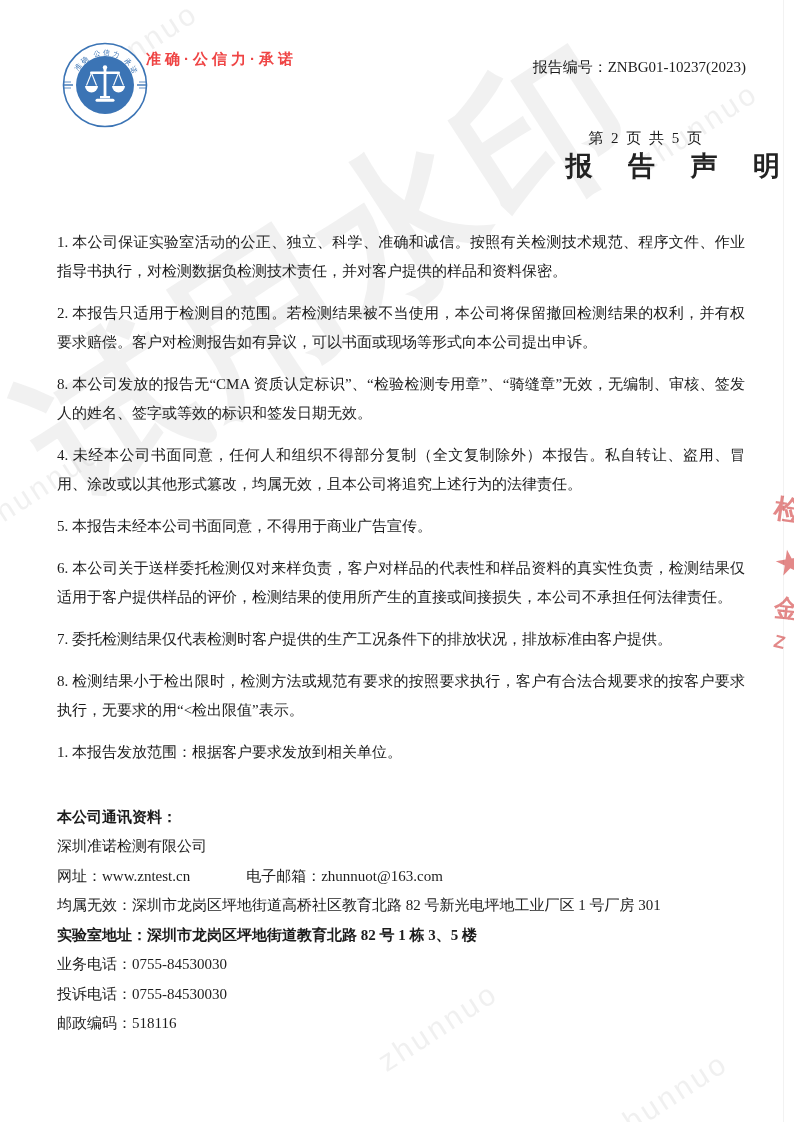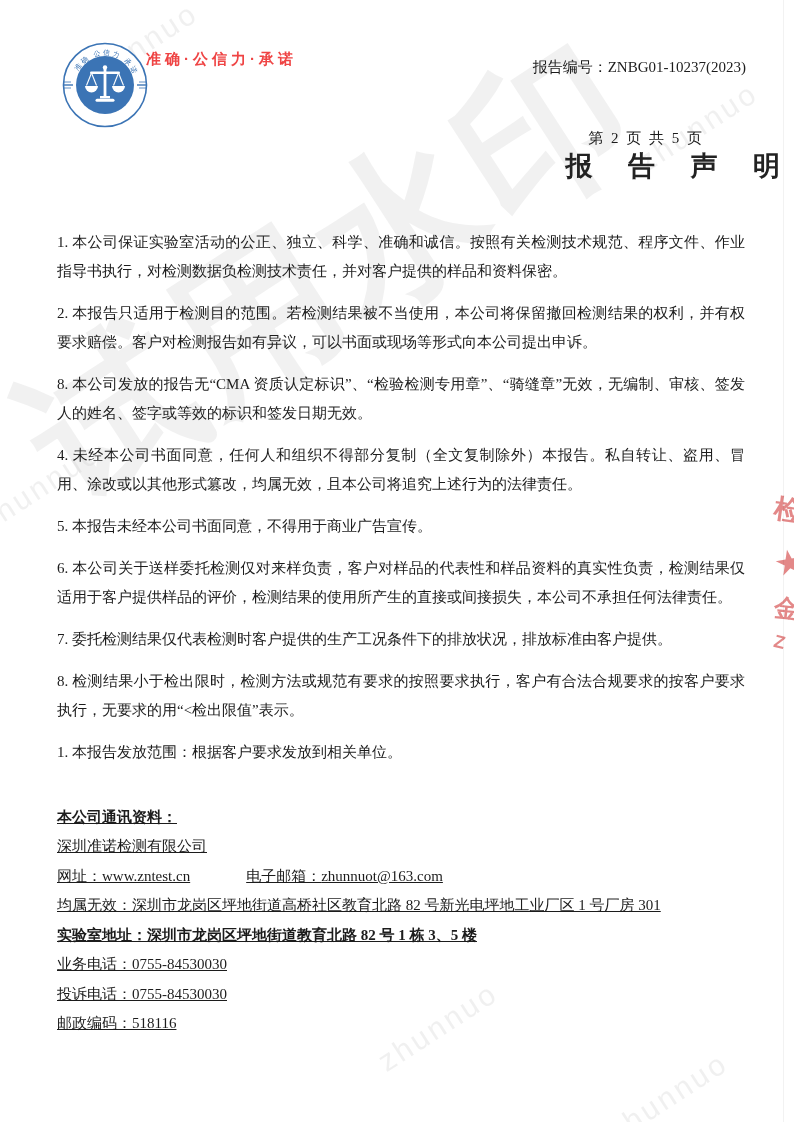--- a/index.html
+++ b/index.html
@@ -35,21 +35,21 @@
   }
   
   .statements{position:absolute;top:228px;left:57px;width:688px;}
   .statements p{
     margin:0 0 13px 0;
     font-size:15px;line-height:29px;
     text-align:justify;
     color:#1c1c1c;
   }
   
-  .contact{position:absolute;top:803px;left:57px;width:688px;font-size:15px;text-decoration:underline;}
+  .contact{position:absolute;top:803px;left:57px;width:688px;font-size:15px;}
   .contact .heading{font-weight:bold;line-height:29px;}
   .contact .line{line-height:29.5px;}
   .contact .pair-gap{display:inline-block;width:56px;}
   .contact .row-bold{font-weight:bold;}
   
   .wm-main{
     position:absolute;left:105px;top:330px;width:720px;
     transform:rotate(-33deg);transform-origin:left bottom;
     font-family:"Liberation Sans","DejaVu Sans",sans-serif;
     font-weight:bold;font-size:165px;letter-spacing:6px;

